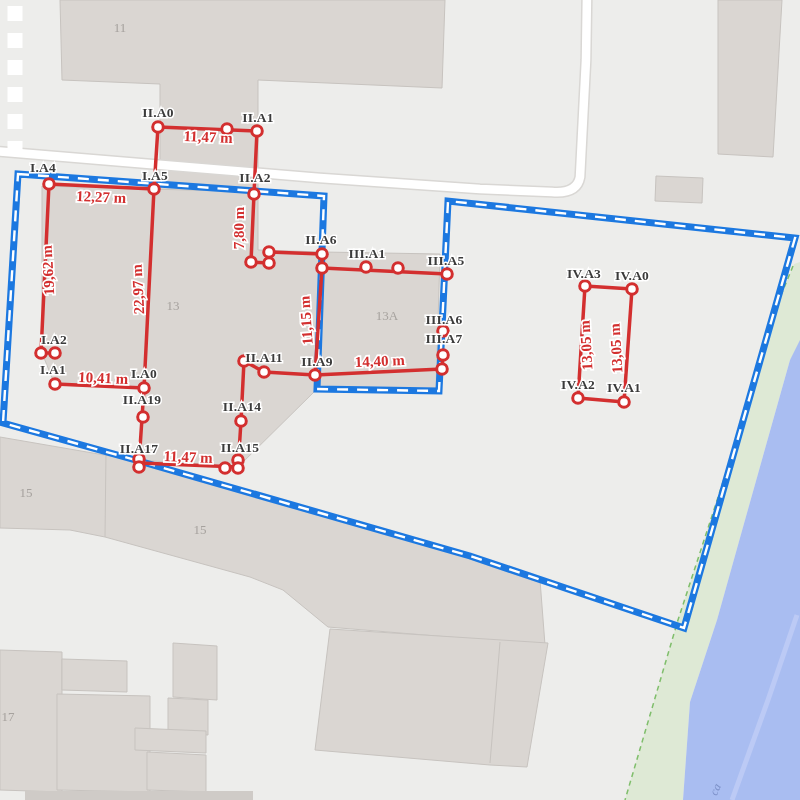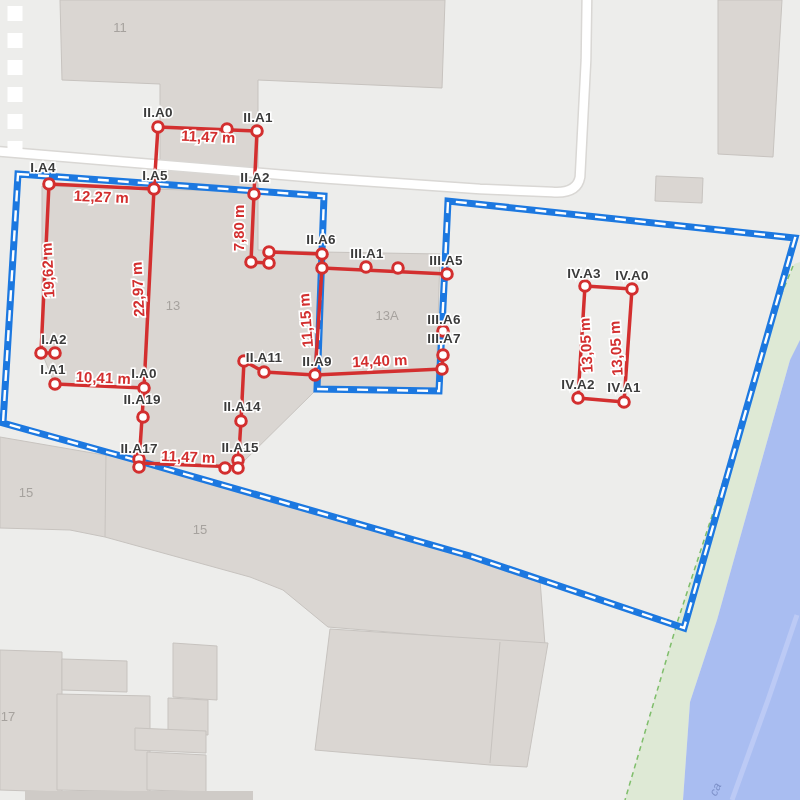--- a/index.html
+++ b/index.html
@@ -1,16 +1,16 @@
 <!DOCTYPE html>
 <html><head>
 <meta charset="utf-8">
 <style>
   html,body{margin:0;padding:0;background:#fff;}
-  #stage{position:relative;width:800px;height:800px;overflow:hidden;font-family:Liberation Sans, sans-serif;}
+  #stage{position:relative;width:800px;height:800px;overflow:hidden;font-family:Liberation Serif, serif;}
   svg{display:block;}
   text{user-select:none;}
   .pt-label{font-size:13.5px;font-weight:bold;fill:#3b3b3b;stroke:#ffffff;stroke-width:3px;paint-order:stroke;letter-spacing:.2px;}
   .meas-label{font-size:15px;font-weight:bold;fill:#d32f2f;stroke:#ffffff;stroke-width:3.4px;paint-order:stroke;}
   .map-label{font-size:13px;fill:#a6a29e;stroke:none;}
   .water-label{font-size:12px;font-style:italic;fill:#7d91c9;}
 </style>
 </head>
 <body>
 

